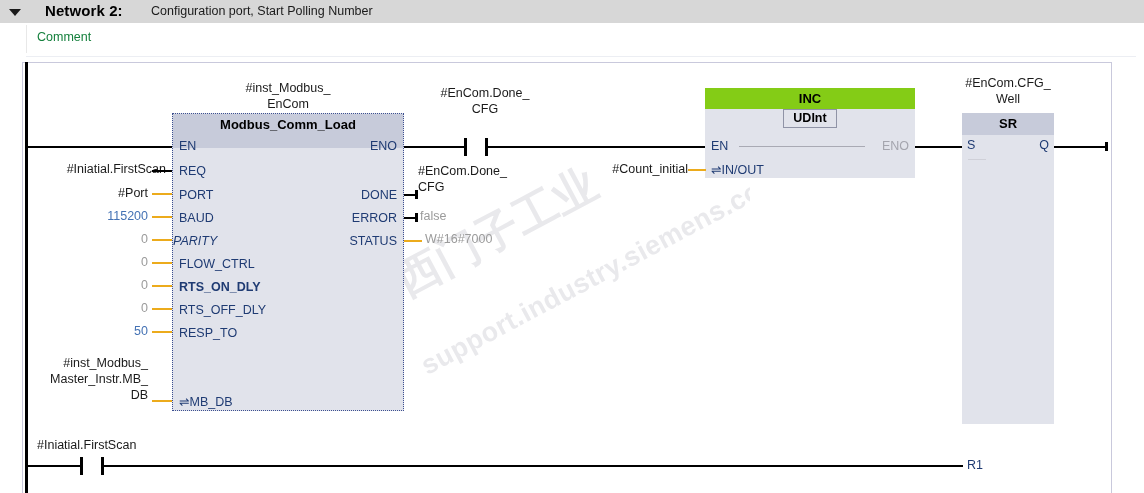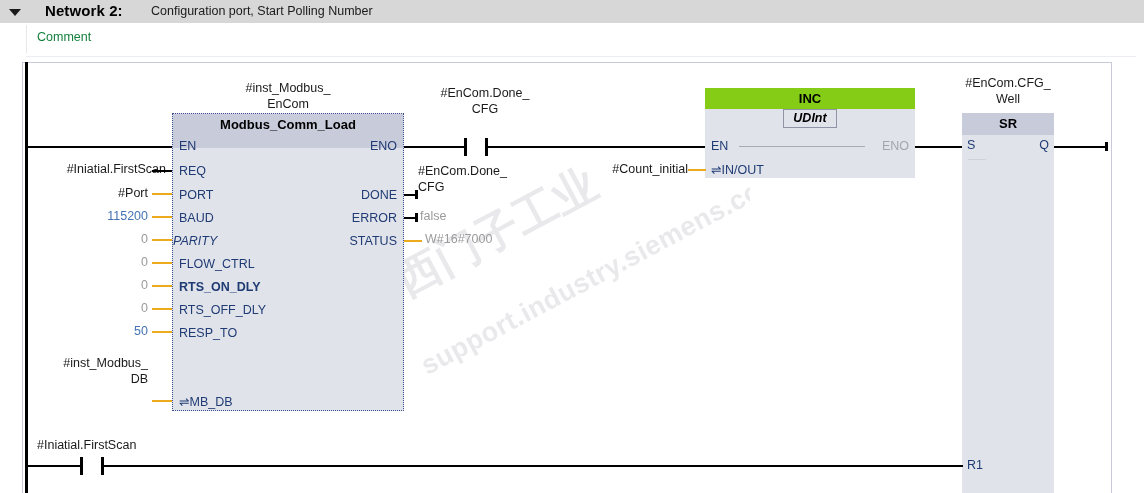--- a/index.html
+++ b/index.html
@@ -104,21 +104,20 @@
   .operand.blue{color:#4472b4;}
   .operand.graynum{color:#9b9b9b;}
   .operand.grayval{color:#9b9b9b;}
 
   
   .subtype{
     position:absolute;box-sizing:border-box;
     border:1px solid #8f93a6;background:#e1e3eb;
     font-size:12.5px;font-weight:bold;color:#000;text-align:center;
     line-height:17px;
-    font-style:italic;
   }
 
   
   .watermark{
     position:absolute;left:330px;top:140px;width:420px;height:290px;
     pointer-events:none;overflow:hidden;
   }
   .watermark span{
     position:absolute;display:block;
     color:#e9e9ec;font-size:46px;font-weight:bold;
@@ -205,20 +204,21 @@
   <div class="wire-orange" style="left:152px;top:308px;width:20px;"></div>
   <div class="operand r graynum" style="left:0px;top:300px;width:148px;">0</div>
 
   <div class="wire-orange" style="left:152px;top:331px;width:20px;"></div>
   <div class="operand r blue" style="left:0px;top:323px;width:148px;">50</div>
 
   <div class="wire" style="left:152px;top:170px;width:20px;"></div>
 
   <div class="operand r" style="left:0px;top:355px;width:148px;">
     <div>#inst_Modbus_</div>
+    <div>Master_Instr.MB_</div>
     <div>DB</div>
   </div>
   <div class="wire-orange" style="left:152px;top:400px;width:20px;"></div>
 
   <div class="wire" style="left:404px;top:146px;width:62px;"></div>
 
   <div class="contact" style="left:464px;top:138px;width:26px;height:18px;">
     <div class="leg" style="left:0px;"></div>
     <div class="leg" style="left:21px;"></div>
   </div>
@@ -251,21 +251,21 @@
     <div class="pin" style="left:6px;top:74px;"><span>⇌</span><span>IN/OUT</span></div>
 
     <div class="wire-gray" style="left:34px;top:58px;width:126px;"></div>
   </div>
 
   <div class="operand r" style="left:560px;top:161px;width:128px;">#Count_initial</div>
   <div class="wire-orange" style="left:688px;top:169px;width:18px;"></div>
 
   <div class="wire" style="left:915px;top:146px;width:48px;"></div>
 
-  <div class="fblock" style="left:962px;top:113px;width:92px;height:380px;">
+  <div class="fblock" style="left:962px;top:113px;width:92px;height:311px;">
     <div class="fbhead" style="height:22px;line-height:22px;">SR</div>
     <div class="pin" style="left:5px;top:25px;">S</div>
     <div class="pin right" style="right:5px;top:25px;width:40px;">Q</div>
     <div class="pin" style="left:5px;top:345px;">R1</div>
 
     <div style="position:absolute;left:6px;top:46px;width:18px;height:1px;background:#cfd0d8;"></div>
   </div>
 
   <div class="operand" style="left:943px;top:75px;width:130px;text-align:center;">
     <div>#EnCom.CFG_</div>

